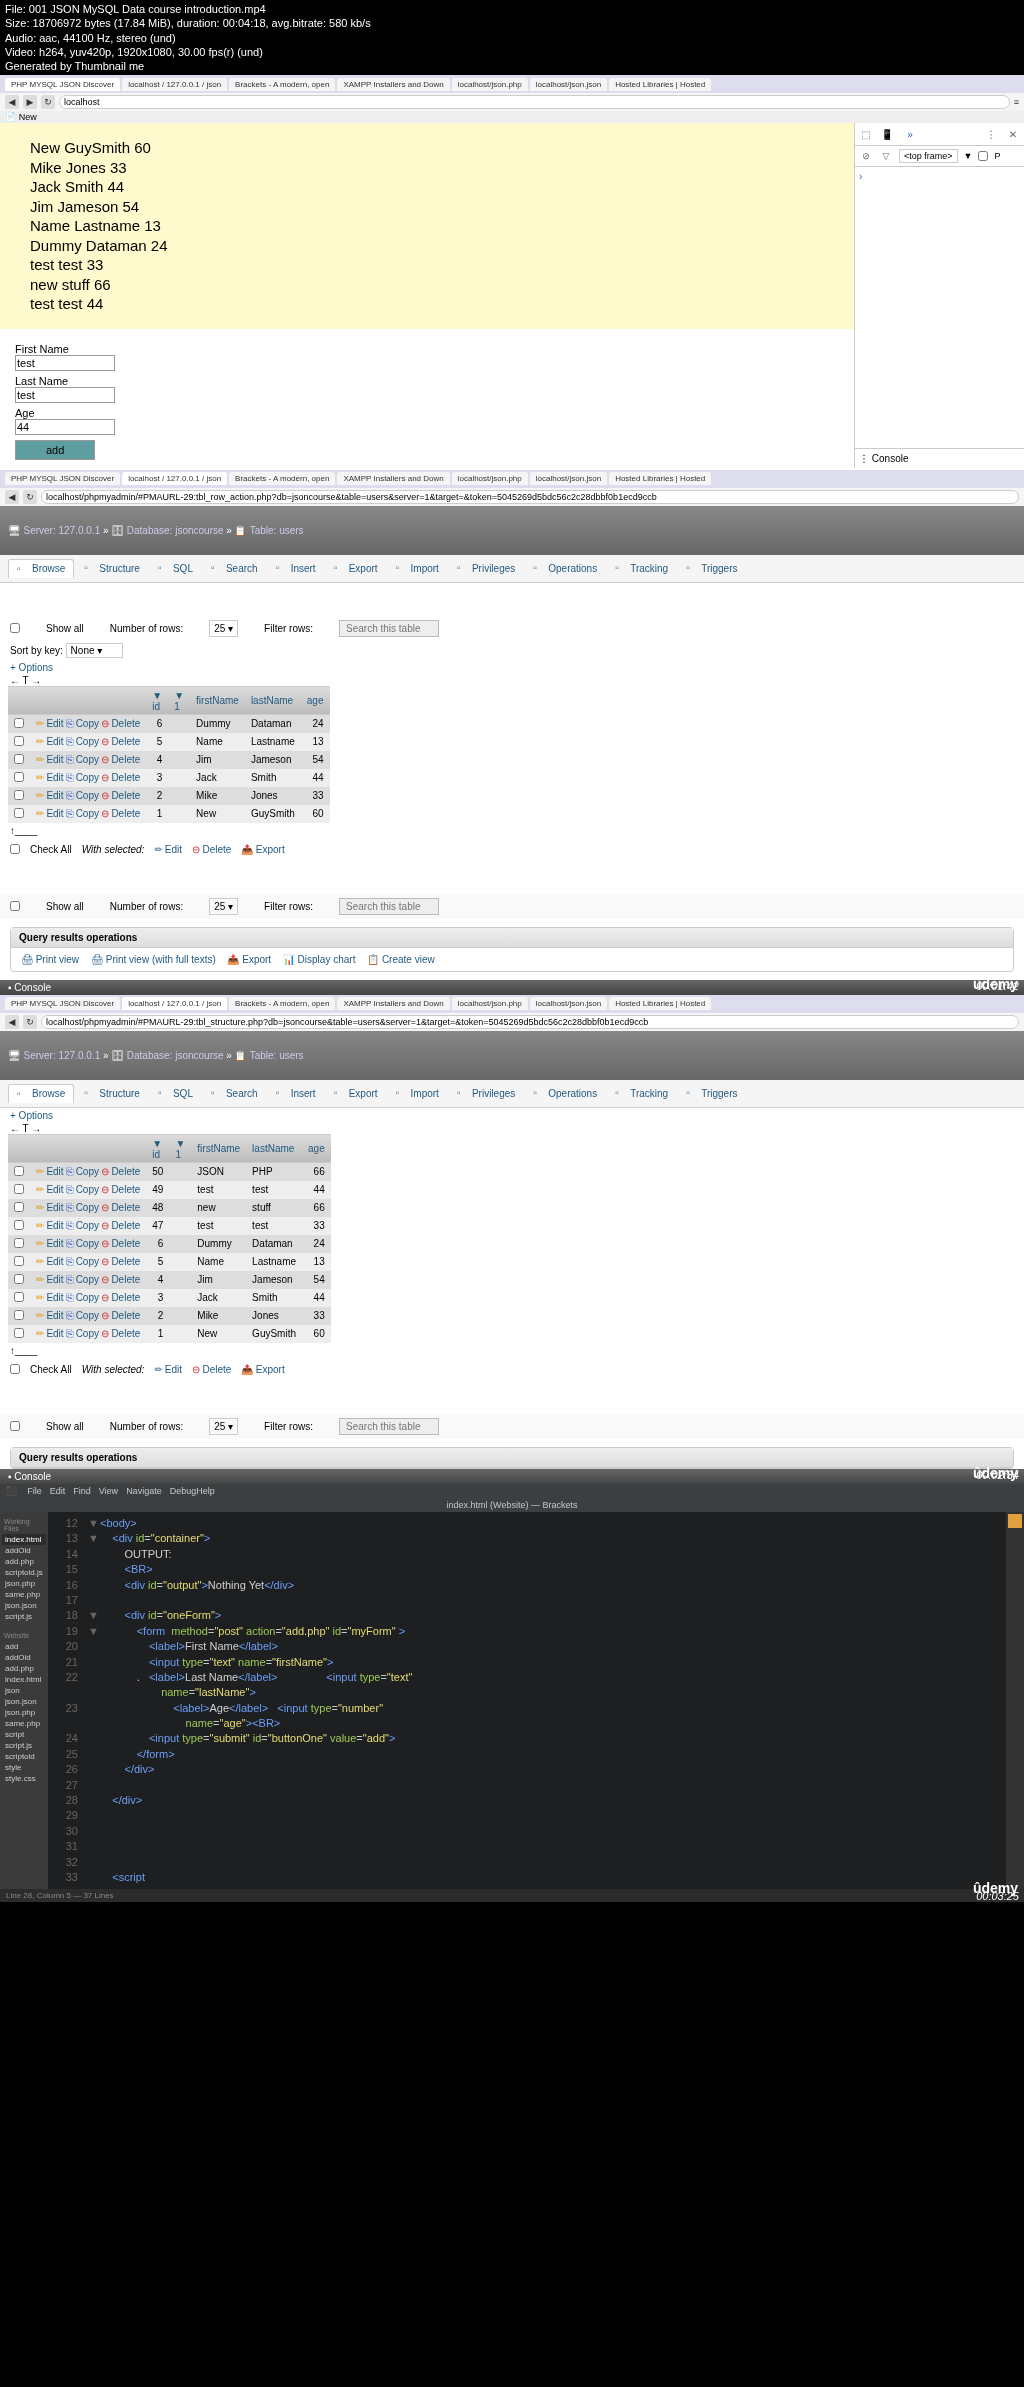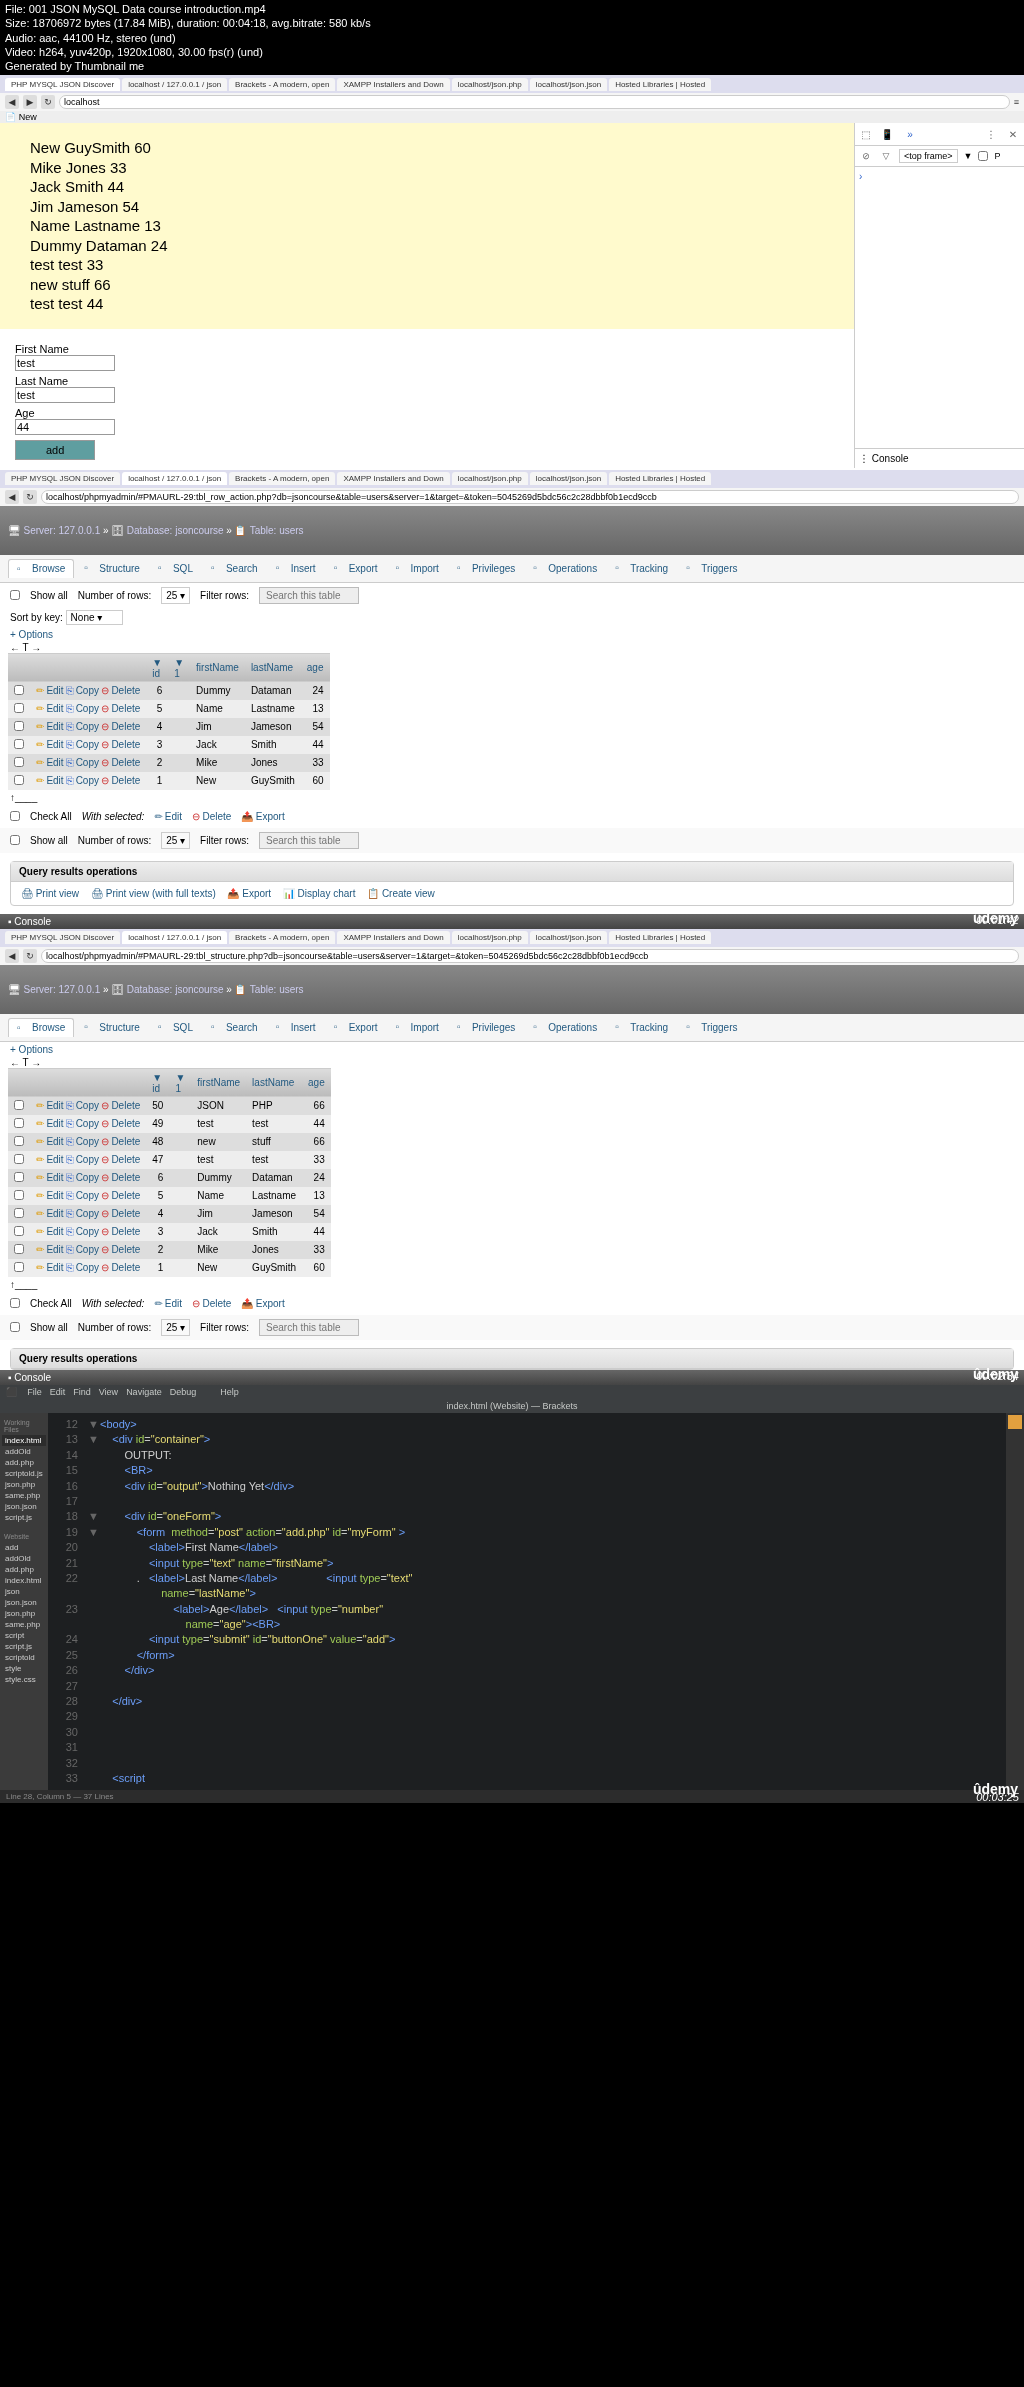--- a/index.html
+++ b/index.html
@@ -29,21 +29,21 @@
 .udemy-logo { position: absolute; right: 6px; bottom: 3px; color: #fff; font-size: 14px; font-weight: bold; }
 
 
 .pma-panel { background: #fff; color: #000; position: relative; }
 .pma-breadcrumb { background: linear-gradient(#888, #666); color: #fff; padding: 19px 8px; font-size: 10px; }
 .pma-breadcrumb a { color: #cce; text-decoration: none; }
 .pma-tabs { background: #f5f5f5; display: flex; gap: 2px; padding: 4px 8px; font-size: 10px; border-bottom: 1px solid #ccc; }
 .pma-tab { padding: 3px 8px; display: flex; align-items: center; gap: 3px; color: #235a81; }
 .pma-tab.active { background: #fff; border: 1px solid #ccc; border-bottom: none; border-radius: 3px 3px 0 0; }
 .pma-icon { width: 12px; height: 12px; display: inline-block; }
-.pma-controls { padding: 4px 10px; font-size: 10px; display: flex; align-items: center; gap: 10px; }
+.pma-controls { padding: 4px 10px; font-size: 10px; display: flex; align-items: center; gap: 26px; margin-top: 33px; }
 .ctrl-rows { border: 1px solid #ccc; padding: 2px 4px; }
 .filter-inp { border: 1px solid #bbb; padding: 2px 6px; background: #eee; color: #888; font-size: 10px; width: 100px; }
 .sort-row { padding: 4px 10px; font-size: 10px; }
 .sort-sel { border: 1px solid #ccc; padding: 1px 20px 1px 4px; }
 .options-link { color: #235a81; font-size: 10px; padding: 2px 10px; display: block; }
 .dtable { width: 280px; margin: 0 8px; font-size: 10px; border-collapse: collapse; }
 .dtable th { background: linear-gradient(#ddd, #bbb); padding: 3px 6px; text-align: left; font-weight: normal; color: #235a81; border-top: 1px solid #ccc; }
 .dtable td { padding: 3px 6px; }
 .dtable tr:nth-child(even) td { background: #eee; }
 .dtable tr:nth-child(odd) td { background: #ddd; }
@@ -546,21 +546,21 @@
   <div class="console-bar">▪ <span>Console</span></div>
 </div>
 <span class="timestamp" style="bottom:3px">00:02:34</span>
 <span class="udemy-logo">ûdemy</span>
 </div>
 
 <div class="section">
 <div class="brackets">
   <div class="br-menu">
     <span style="color:#4af">⬛</span>
-    <span id="brmenu"><span style="margin-right: 8px;">File</span><span style="margin-right: 8px;">Edit</span><span style="margin-right: 8px;">Find</span><span style="margin-right: 8px;">View</span><span style="margin-right: 8px;">Navigate</span><span style="margin-right: 24px;">Debug</span><span style="margin-right: 8px;">Help</span></span>
+    <span id="brmenu"><span style="margin-right: 8px;">File</span><span style="margin-right: 8px;">Edit</span><span style="margin-right: 8px;">Find</span><span style="margin-right: 8px;">View</span><span style="margin-right: 8px;">Navigate</span><span style="margin-right: 0;">Debug</span><span style="margin-right: 8px;">Help</span></span>
   </div>
   <div class="br-titlebar">index.html (Website) — Brackets</div>
   <div class="br-main">
     <div class="br-sidebar">
       <div class="br-sidebar-hdr">Working Files</div>
       <div id="brfiles">
             <div class="br-file active">index.html</div>
             <div class="br-file">addOld</div>
             <div class="br-file">add.php</div>
             <div class="br-file">scriptold.js</div>

